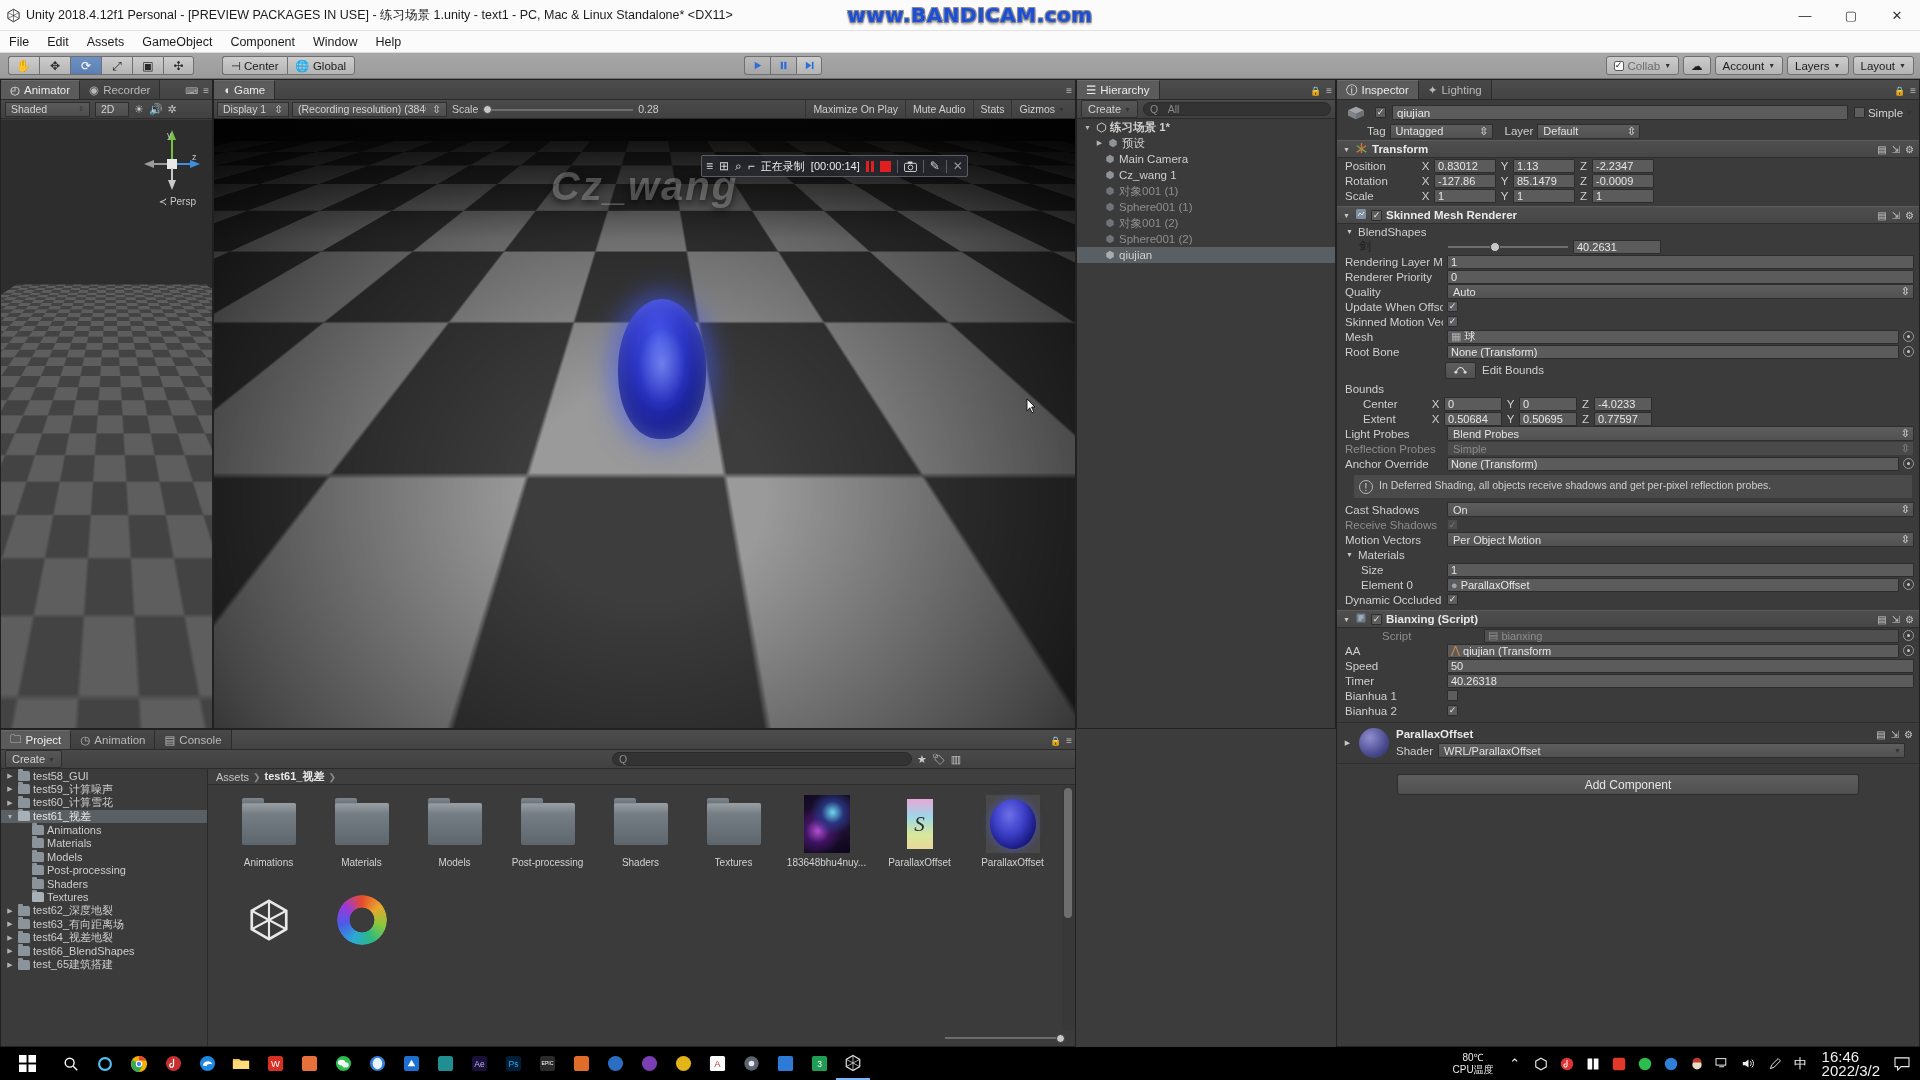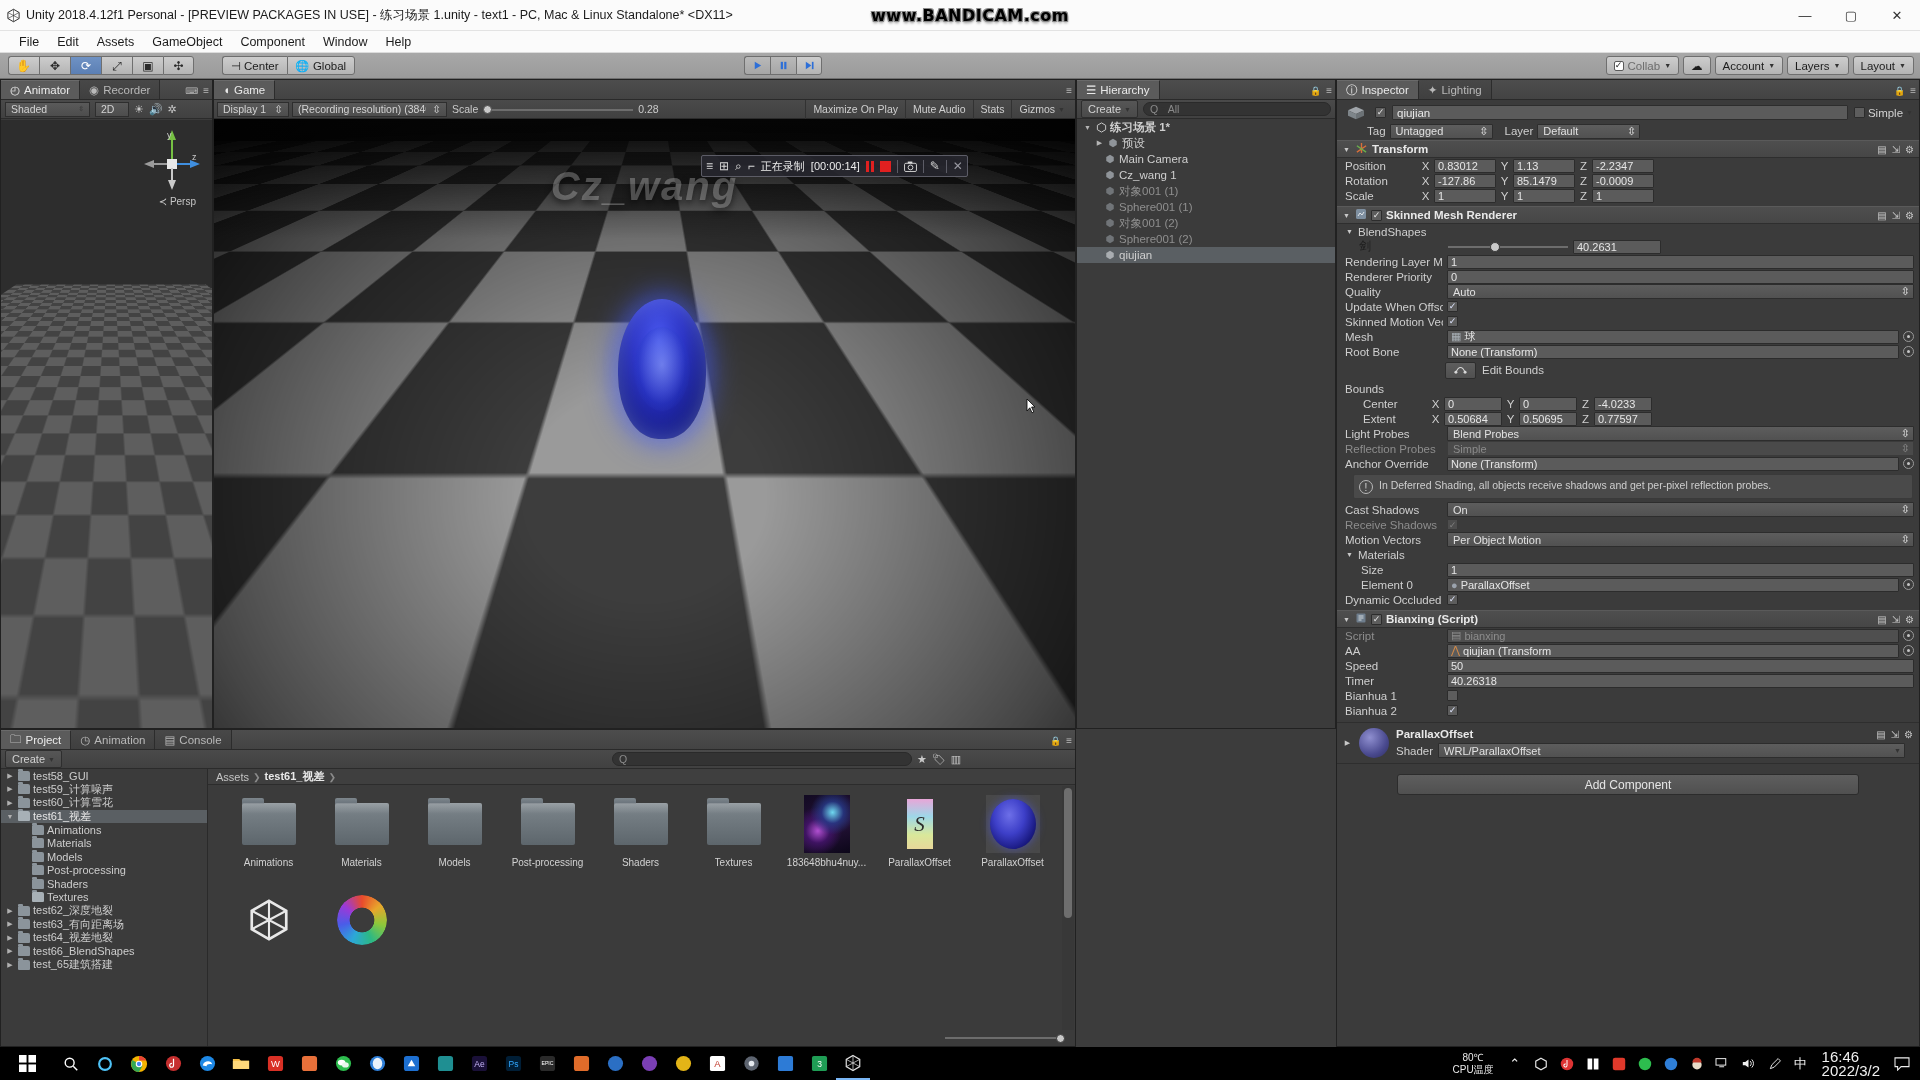--- a/index.html
+++ b/index.html
@@ -15,33 +15,33 @@
   .titlebar{
     position:absolute; left:0; top:0; width:1920px; height:31px;
     background:#fbfbfb; border-bottom:1px solid #e3e3e3;
     display:flex; align-items:center;
   }
   .tb-icon{ width:26px; height:31px; display:flex; align-items:center; justify-content:center; }
   .tb-title{ font-size:12.5px; color:#1b1b1b; white-space:nowrap; }
   .tb-watermark{
     position:absolute; left:820px; top:2px; width:300px; height:27px;
     font-family:"DejaVu Sans", sans-serif;
-    font-weight:bold; font-size:16px; letter-spacing:0.5px;
-    color:#000000; text-align:center; line-height:27px;
+    font-weight:bold; font-size:20px; letter-spacing:0.5px;
+    color:#1d4ed8; text-align:center; line-height:27px;
     text-shadow: -1px -1px 0 #8a8a8a, 1px -1px 0 #8a8a8a, -1px 1px 0 #8a8a8a,
                  1px 1px 0 #8a8a8a, 0 2px 3px rgba(0,0,0,.45);
   }
   .tb-winbtns{ position:absolute; right:0; top:0; height:31px; display:flex; }
   .tb-winbtn{ width:46px; height:31px; display:flex; align-items:center; justify-content:center;
               color:#333; font-size:13px; }
 
   
   .menubar{
     position:absolute; left:0; top:31px; width:1920px; height:22px;
-    background:#fbfbfb; display:flex; align-items:center; padding-left:10px;
+    background:#fbfbfb; display:flex; align-items:center; 
     border-bottom:1px solid #dcdcdc;
   }
   .menu-item{ padding:2px 9px; font-size:12.5px; color:#1b1b1b; }
 
   
   .unitybar{
     position:absolute; left:0; top:53px; width:1920px; height:26px;
     background:linear-gradient(#a8a8a8,#9a9a9a);
     border-bottom:1px solid #6f6f6f; display:flex; align-items:center;
   }
@@ -1192,21 +1192,21 @@
           </span>
           <span class="ucb on"></span>
           <span class="comp-title">Bianxing (Script)</span>
           <span class="comp-icons">
             <span>▤</span>
             <span>⇲</span>
             <span>⚙</span>
           </span>
         </div>
         <div class="prow">
-          <span class="pl dis" style="width:98px;">Script</span>
+          <span class="pl dis" style="width:98px;margin-left:37px;">Script</span>
           <div class="objfield dis" style="flex:1;">
             <span style="color:#8d8d8d;">▤</span>
             <span>bianxing</span>
           </div>
           <span class="circ-sel"></span>
         </div>
         <div class="prow">
           <span class="pl" style="width:98px;">AA</span>
           <div class="objfield" style="flex:1;">
             <span style="color:#d08a4a;">⋀</span>

